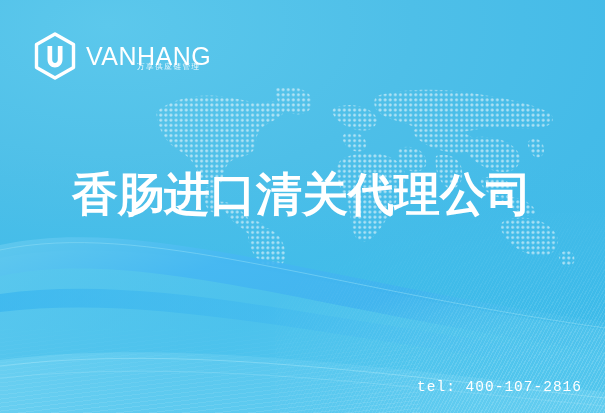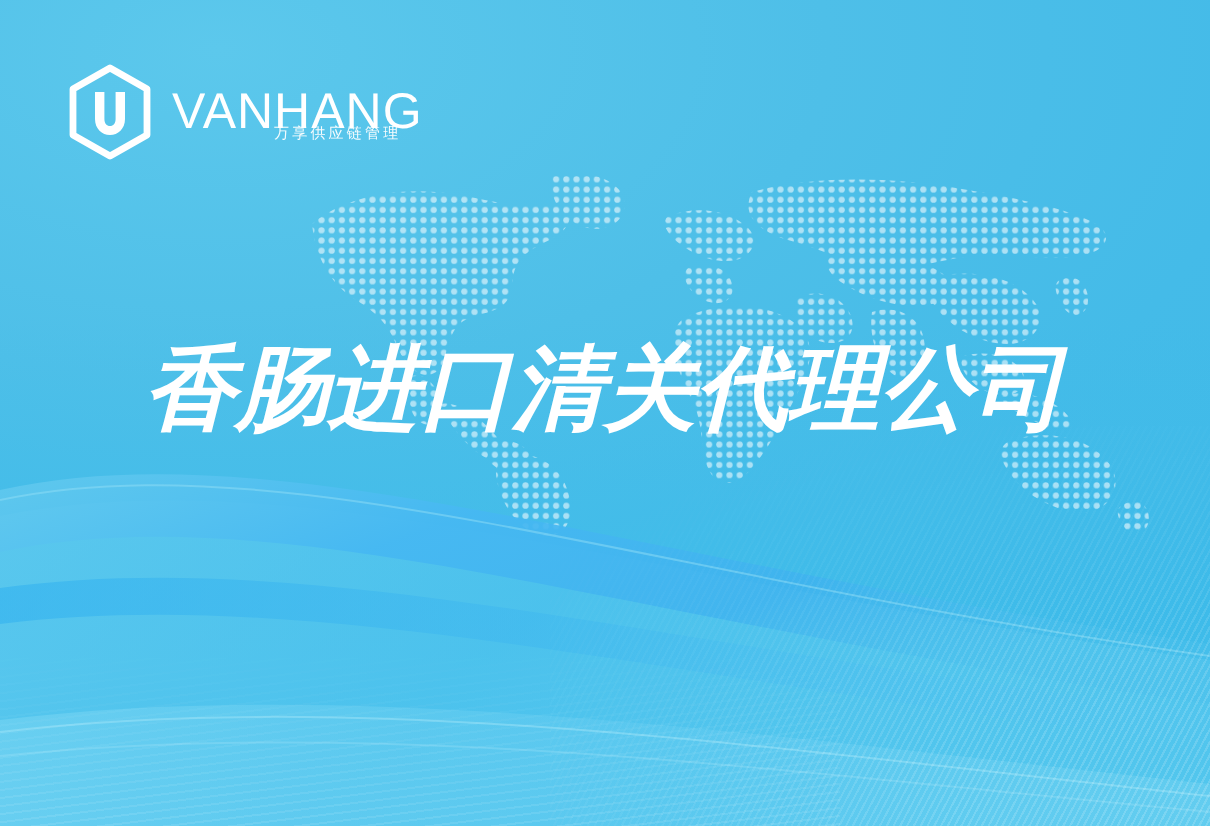--- a/index.html
+++ b/index.html
@@ -127,21 +127,20 @@
     position: absolute;
     left: 72px;
     top: 170px;
     font-family: "Liberation Sans", "DejaVu Sans", sans-serif;
     font-size: 46px;
     font-weight: 700;
     color: #ffffff;
     letter-spacing: 0px;
     line-height: 1.08;
     white-space: nowrap;
-    font-style: italic;
   }
 
   
   .tel {
     position: absolute;
     right: 23px;
     bottom: 18px;
     font-family: "Liberation Mono", "DejaVu Sans Mono", monospace;
     font-size: 14.5px;
     letter-spacing: 1px;
@@ -272,14 +271,15 @@
       </svg>
     </span>
     <span class="logo-text">
       <span class="logo-word">VANHANG</span>
       <span class="logo-sub">万享供应链管理</span>
     </span>
   </div>
 
   <div class="headline">香肠进口清关代理公司</div>
 
+  <div class="tel">tel: 400-107-2816</div>
 
 </div>
 
 </body></html>

